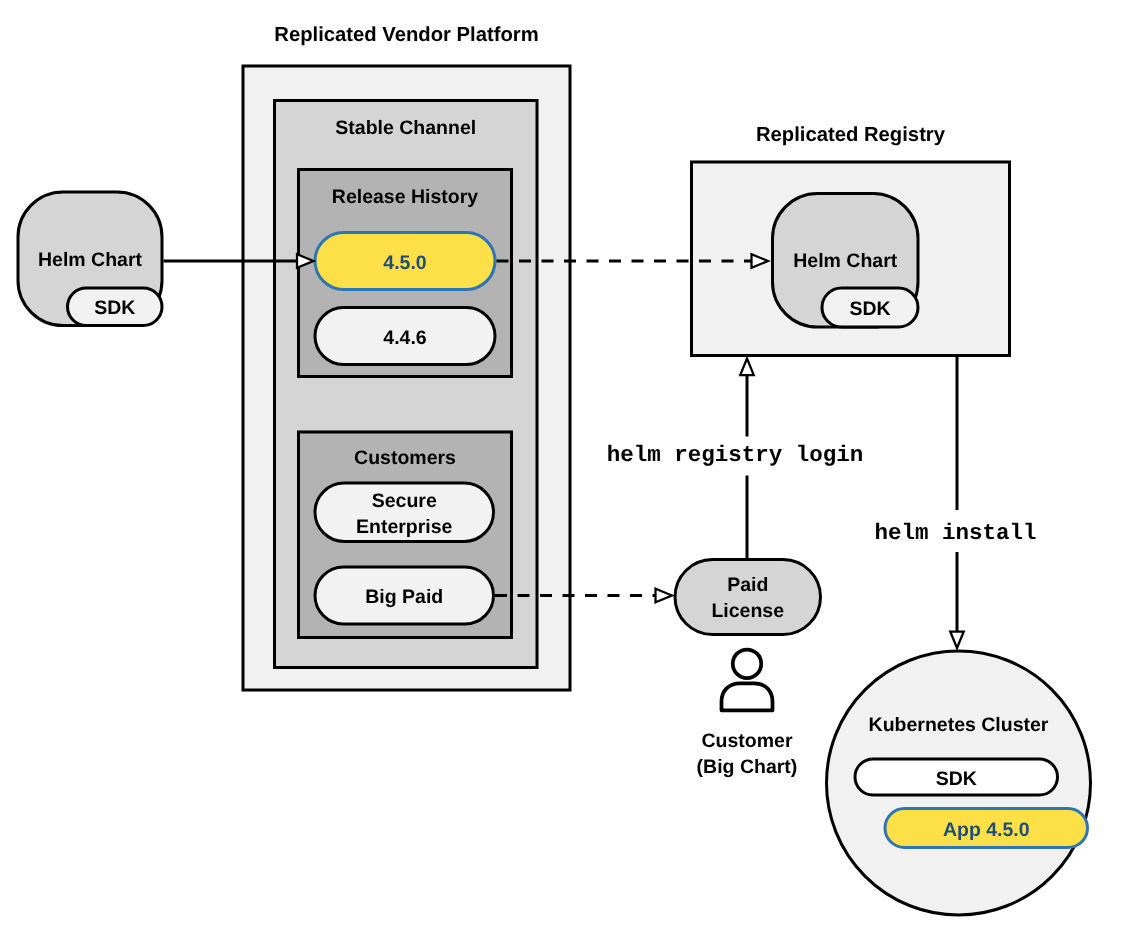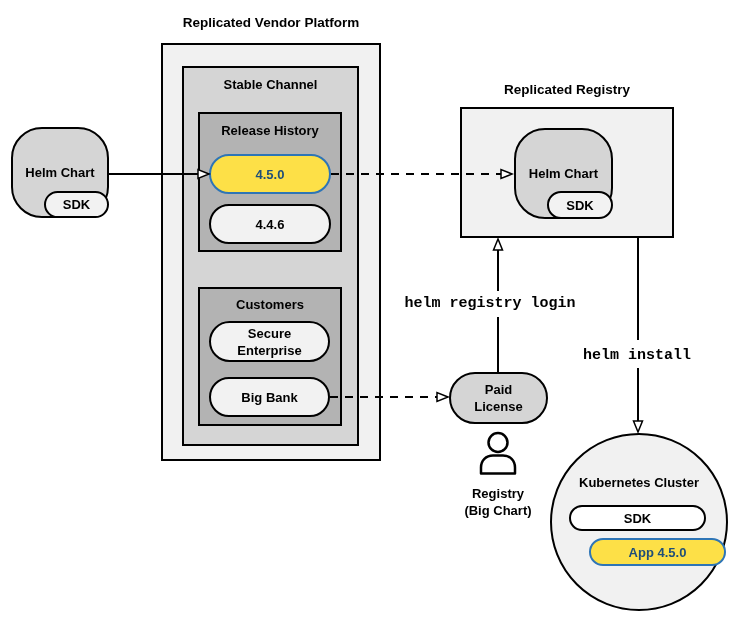--- a/index.html
+++ b/index.html
@@ -113,40 +113,40 @@
   </div>
 
   <div class="node fill-dark" style="left:198px; top:287px; width:144px; height:139px;">
     <div class="box-title" style="margin-top:8px;">Customers</div>
   </div>
 
   <div class="node fill-item center" style="left:209px; top:321px; width:121px; height:41px;">
     <span class="lbl" style="max-width:85px;">Secure Enterprise</span>
   </div>
   <div class="node fill-item center" style="left:209px; top:377px; width:121px; height:40px;">
-    <span class="lbl">Big Bank</span>
+    <span class="lbl">Big Paid</span>
   </div>
 
   <div class="node fill-light" style="left:460px; top:107px; width:214px; height:131px;"></div>
   <div class="node fill-mid center" style="left:514px; top:128px; width:99px; height:91px;">
     <span class="lbl">Helm Chart</span>
   </div>
   <div class="node fill-item center" style="left:547px; top:191px; width:66px; height:28px;">
     <span class="lbl">SDK</span>
   </div>
 
   <div class="node fill-mid center" style="left:449px; top:372px; width:99px; height:52px;">
     <span class="lbl" style="max-width:60px;">Paid License</span>
   </div>
 
   <div class="mono-cmd" style="left:400px; top:296px; width:180px;">helm registry login</div>
   <div class="mono-cmd" style="left:577px; top:348px; width:120px;">helm install</div>
 
   <div class="lbl" style="position:absolute; left:448px; top:485px; width:100px;">
-    <div>Registry</div>
+    <div>Customer</div>
     <div>(Big Chart)</div>
   </div>
 
   <div class="circle fill-light" style="left:550px; top:433px; width:178px; height:178px;"></div>
   <div class="float-title" style="left:550px; top:475px; width:178px; font-size:13px;">Kubernetes Cluster</div>
   <div class="node fill-white center" style="left:569px; top:505px; width:137px; height:26px;">
     <span class="lbl">SDK</span>
   </div>
   <div class="node blue-box center" style="left:589px; top:538px; width:137px; height:28px;">
     <span class="lbl">App 4.5.0</span>

